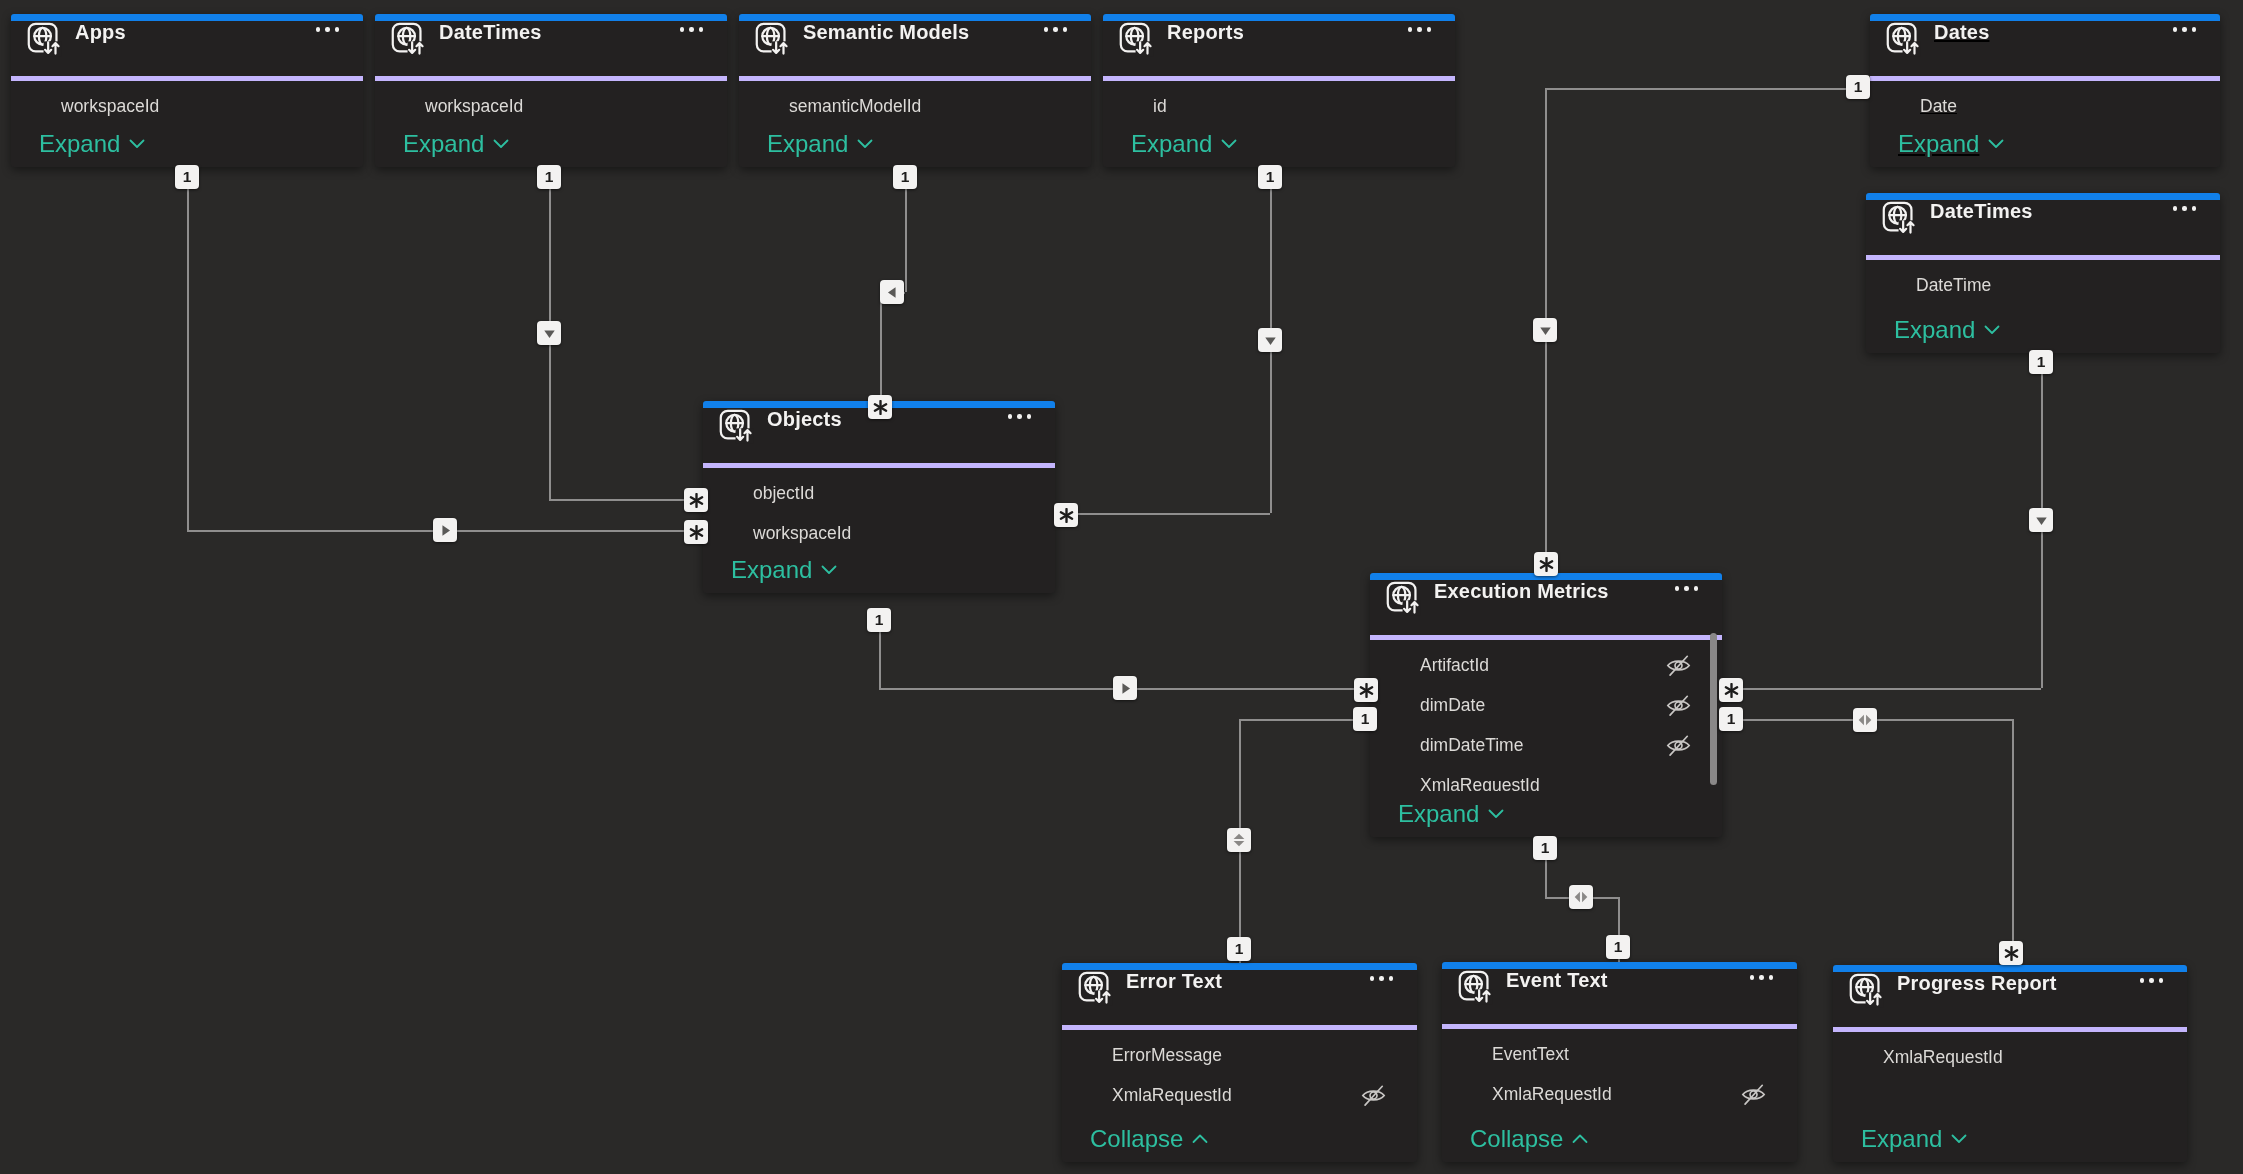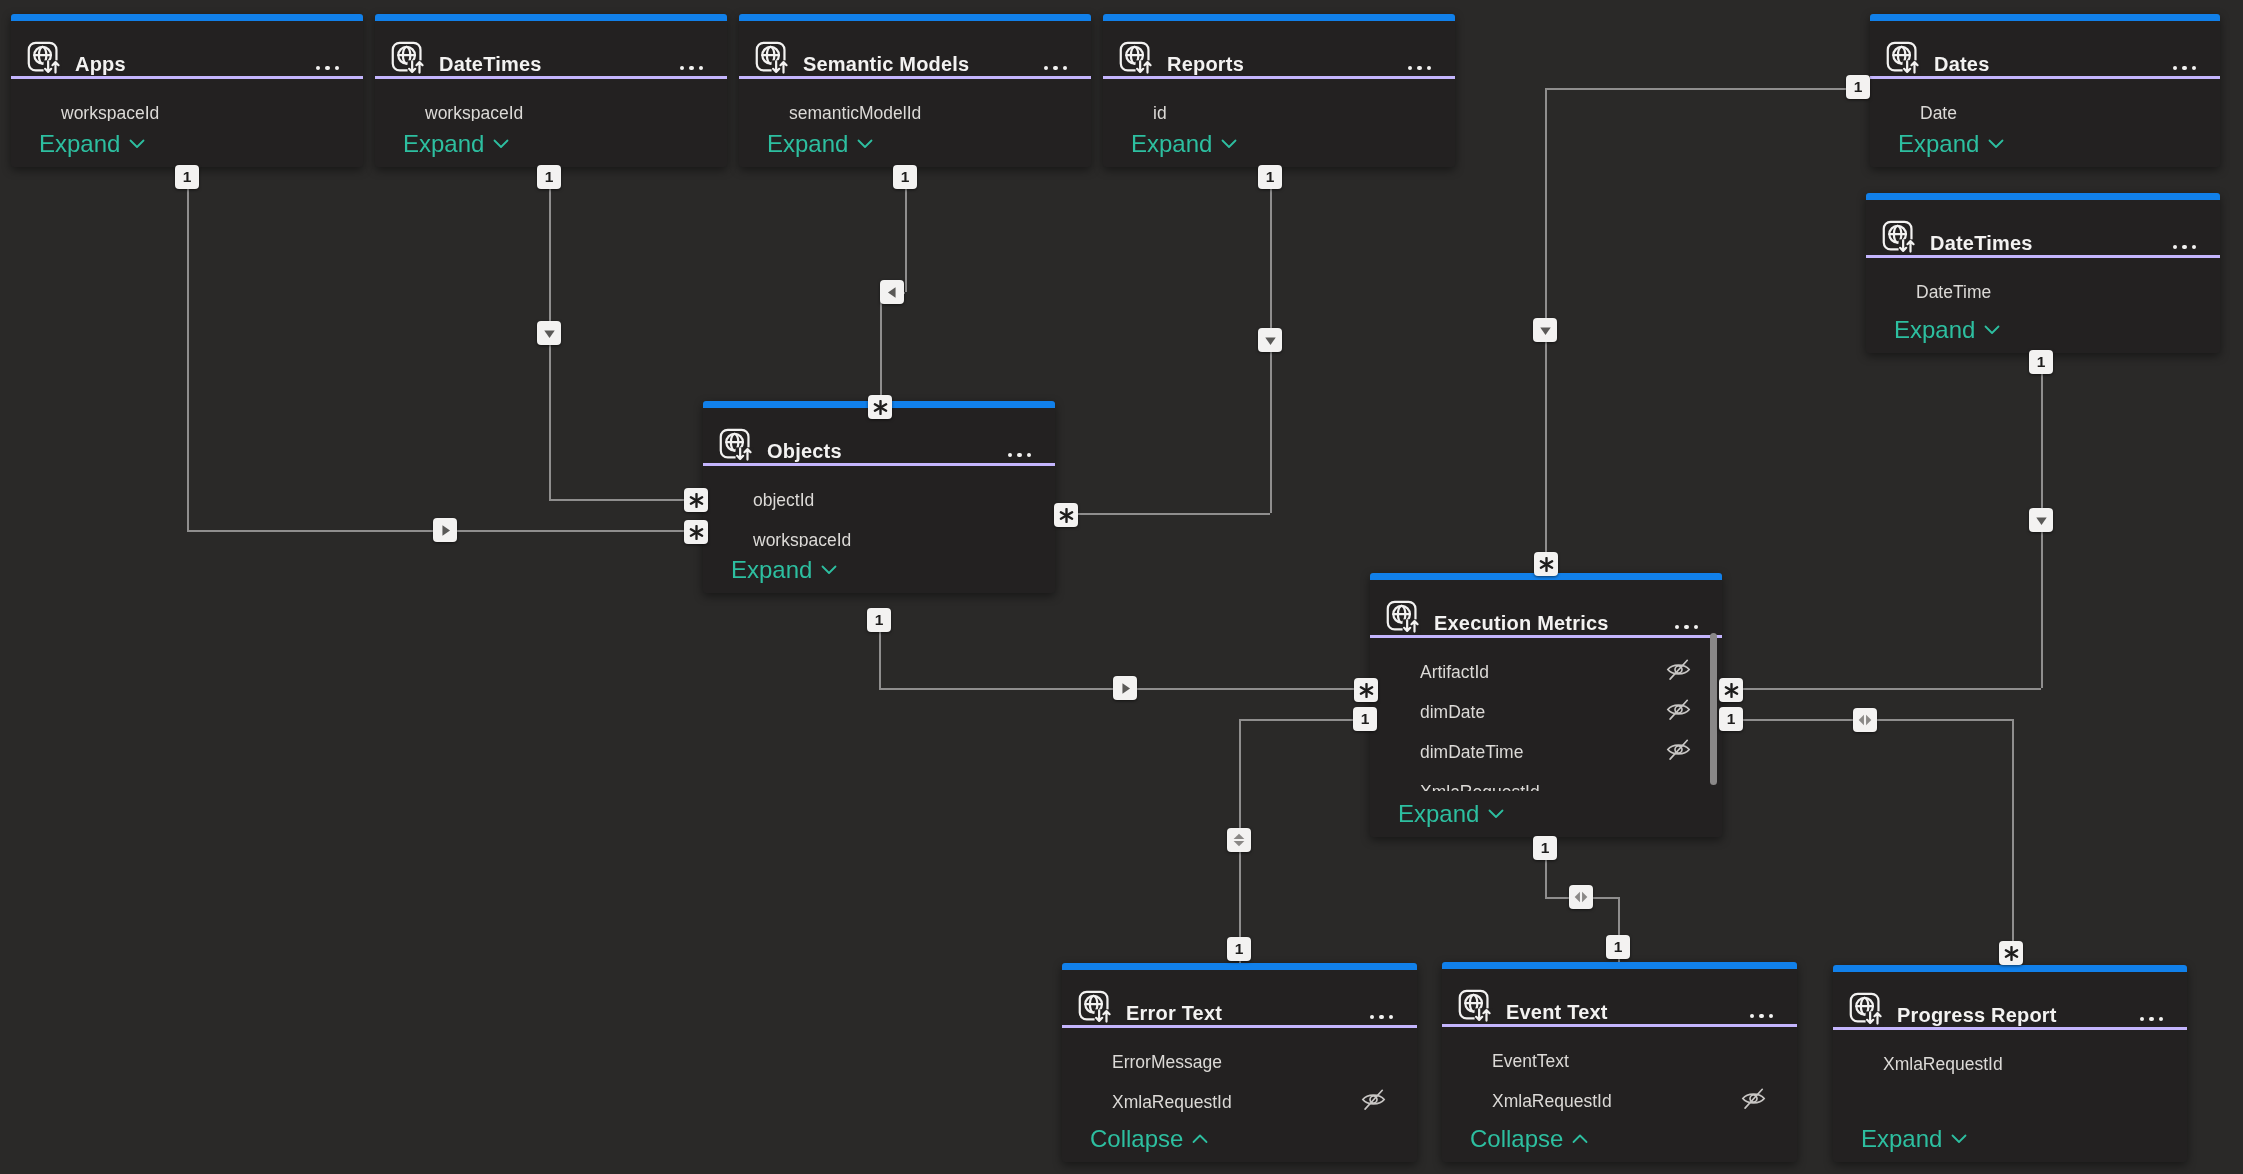--- a/index.html
+++ b/index.html
@@ -7,29 +7,29 @@
     position:relative;width:2243px;height:1174px;overflow:hidden;
     background:var(--canvas,#2A2928);
     font-family:"Liberation Sans","DejaVu Sans",sans-serif;
   }
   .seg{position:absolute;background:var(--line,#8F8E8E);z-index:1;}
   .card{
     position:absolute;background:var(--card,#232121);border-radius:3px;
     box-shadow:0 3px 10px rgba(0,0,0,.45);display:flex;flex-direction:column;z-index:2;
   }
   .topbar{height:7px;background:var(--accent,#1180EA);border-radius:3px 3px 0 0;flex:none;}
-  .hdr{height:55px;display:flex;align-items:flex-end;padding:0 22px 0 15px;
-       border-bottom:3px solid #c4b5fd;flex:none;}
+  .hdr{height:55px;display:flex;align-items:flex-start;padding:0 22px 0 15px;
+       border-bottom:5px solid #c4b5fd;flex:none;}
   .tbl-icon{width:36px;height:36px;margin-right:13px;flex:none;display:flex;align-items:center;}
   .title{font-size:20px;font-weight:bold;color:#F3F2F1;flex:1;white-space:nowrap;
          overflow:hidden;text-overflow:ellipsis;letter-spacing:.2px;}
   .more{display:flex;gap:5px;align-items:center;padding:6px 2px;cursor:pointer;}
   .more i{width:4.5px;height:4.5px;border-radius:50%;background:#F3F2F1;display:block;}
   .fields{flex:1;padding-top:5px;overflow:hidden;position:relative;}
-  .frow{height:40px;display:flex;align-items:flex-end;padding:0 30px 0 50px;
+  .frow{height:40px;display:flex;align-items:center;padding:0 30px 0 50px;
         font-size:17.5px;color:#DCDAD7;}
   .fname{flex:1;white-space:nowrap;}
   .eye{width:27px;height:27px;flex:none;display:flex;}
   .footer{flex:none;height:46px;display:flex;align-items:center;padding-left:28px;
           color:var(--teal,#2DBFA0);font-size:24px;cursor:pointer;}
   .chev{margin-left:9px;display:flex;}
   .badge{
     position:absolute;width:24px;height:24px;background:var(--badge,#F3F2F1);
     border-radius:4px;z-index:3;display:flex;align-items:center;justify-content:center;
     color:#1E1D1C;font-weight:bold;font-size:15.5px;box-shadow:0 1px 3px rgba(0,0,0,.55);
@@ -195,21 +195,21 @@
       </div>
       <div class="footer">
         <span>Expand</span>
         <span class="chev">
           <svg width="16" height="10" viewBox="0 0 16 10" fill="none" stroke="#2DBFA0" stroke-width="1.8" stroke-linecap="round" stroke-linejoin="round">
             <path d="M1.5 1.5 L8 8 L14.5 1.5"></path>
           </svg>
         </span>
       </div>
     </div>
-    <div class="card" style="left: 1870px; top: 14px; width: 350px; height: 153px;">
+    <div class="card" style="left: 1870px; top: 14px; width: 350px; height: 153px; text-decoration: underline;">
       <div class="topbar"></div>
       <div class="hdr">
         <span class="tbl-icon">
           <svg viewBox="0 0 26 26" width="36" height="36" fill="none" stroke="#F3F2F1" stroke-width="1.6" stroke-linecap="round" stroke-linejoin="round">
             <rect x="2" y="2" width="20" height="20" rx="5"></rect>
             <circle cx="12" cy="11" r="6"></circle>
             <ellipse cx="12" cy="11" rx="2.7" ry="6"></ellipse>
             <line x1="6" y1="11" x2="18" y2="11"></line>
             <rect x="12.7" y="14.7" width="13" height="11" fill="#232121" stroke="none"></rect>
             <path d="M16 15.5 V 23 M16 23 l -2.2 -2.2 M16 23 l 2.2 -2.2"></path>

